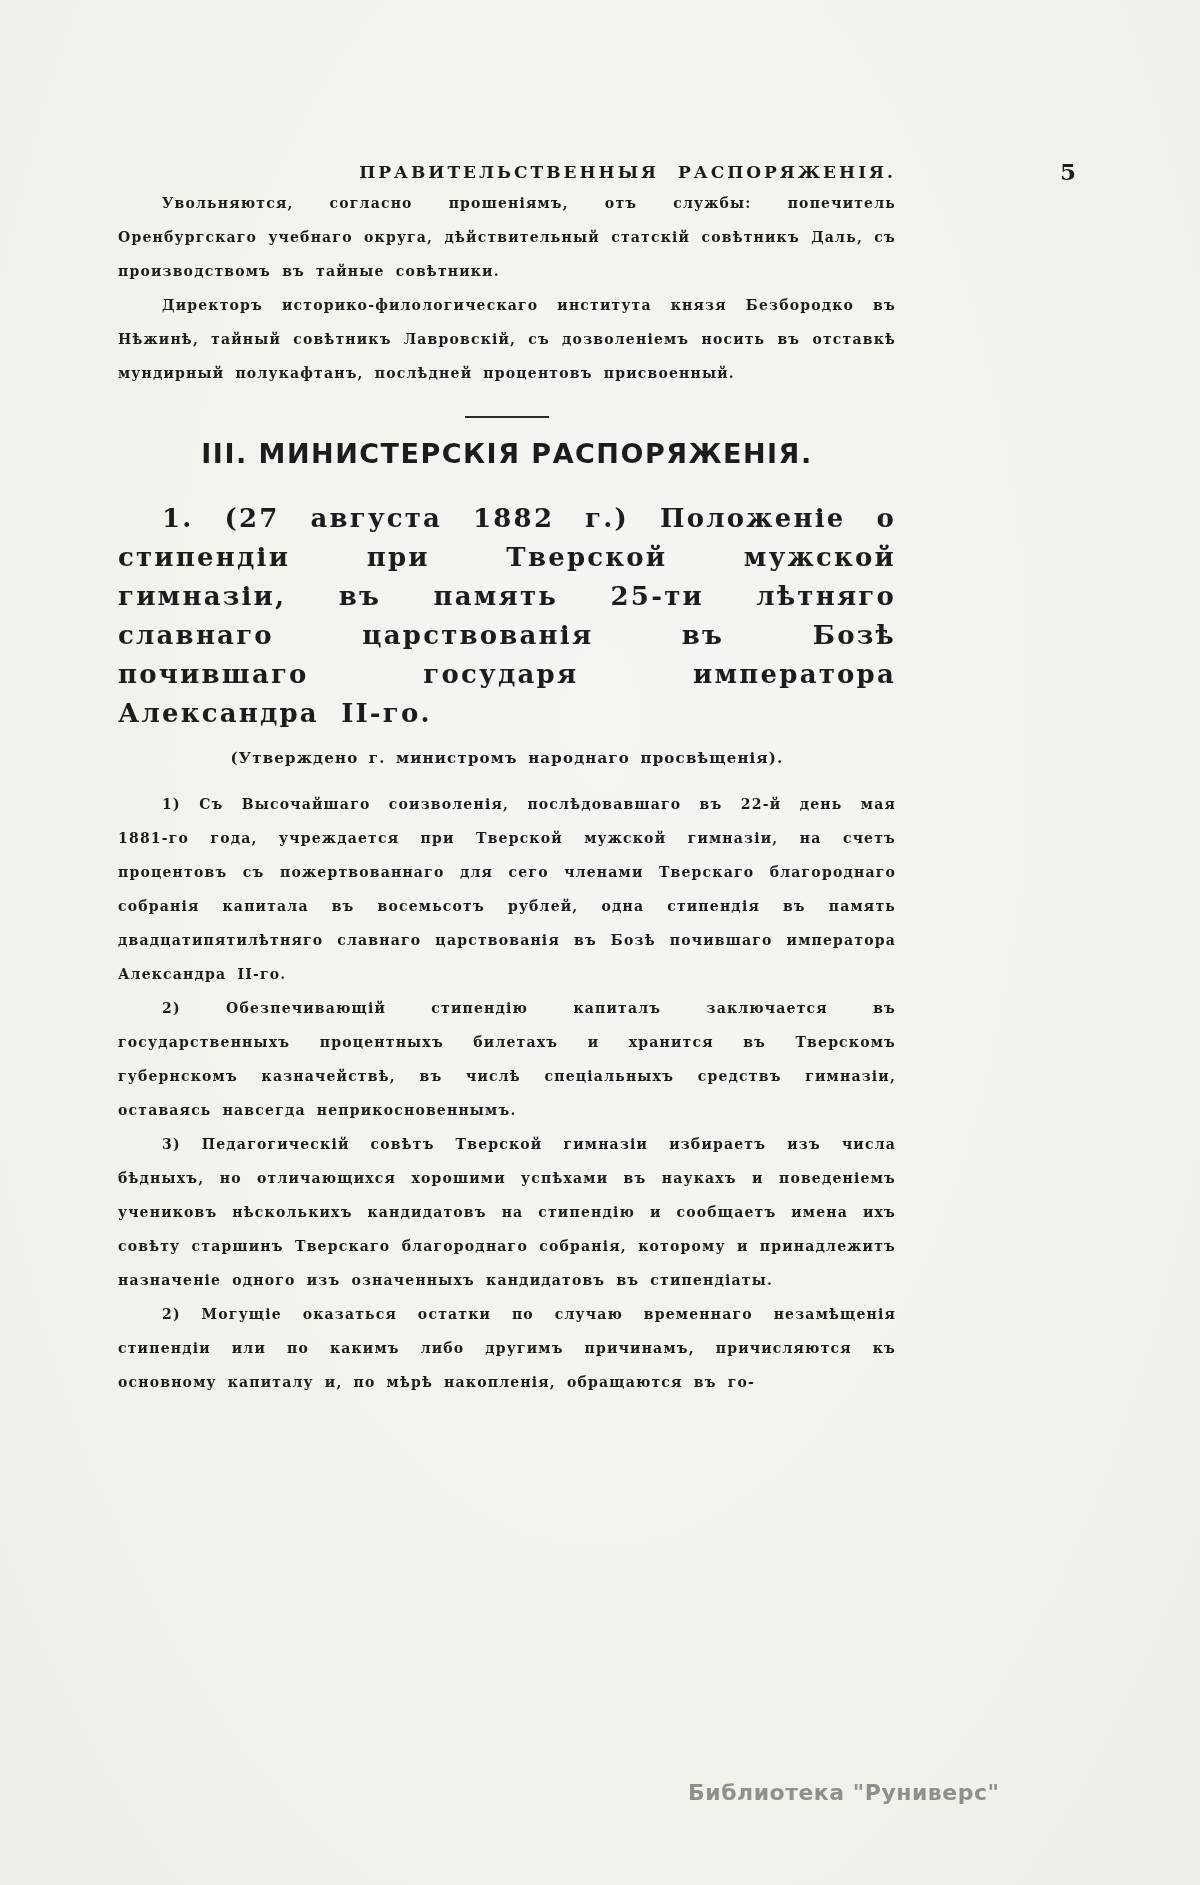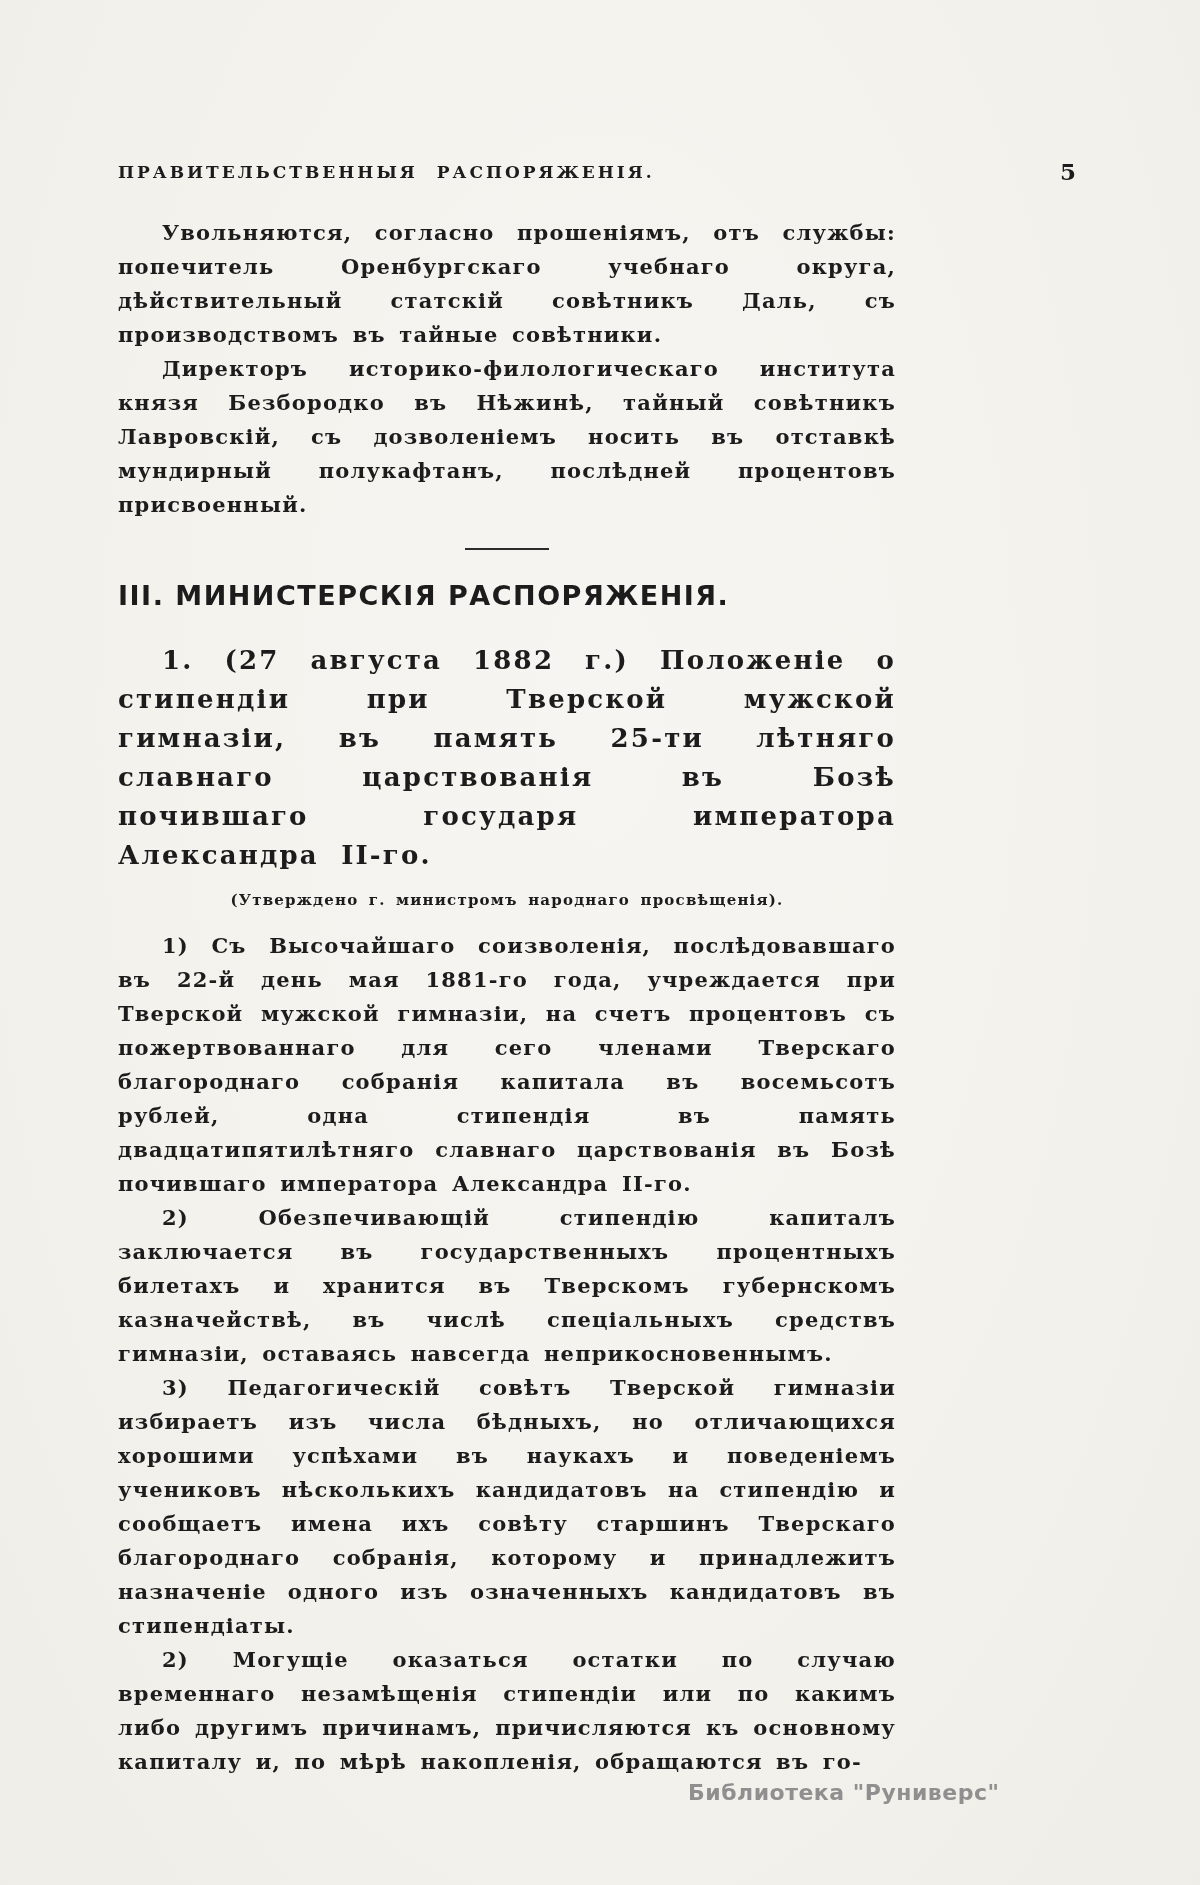--- a/index.html
+++ b/index.html
@@ -18,61 +18,60 @@
     overflow: hidden;
   }
   .content {
     position: absolute;
     left: 118px;
     top: 162px;
     width: 778px;
   }
   .header-row {
     position: relative;
-    text-align: left;
-    margin-bottom: 30px;
+    text-align: right;
     height: 24px;
   }
   .running-title {
     font-size: 17px;
     font-weight: bold;
     letter-spacing: 3px;
     word-spacing: 10px;
     white-space: nowrap;
   }
   .page-number {
     position: absolute;
     left: 1060px;
     top: 158px;
     font-size: 23px;
     font-weight: bold;
   }
   .para {
     margin: 0;
-    font-size: 21px;
+    font-size: 14px;
     font-weight: bold;
     line-height: 34px;
     text-align: justify;
     text-indent: 44px;
     letter-spacing: 1.2px;
     word-spacing: 5px;
   }
   .divider {
     width: 84px;
     height: 0;
     border-top: 2px solid #2b2b2b;
     margin: 26px auto 0 auto;
   }
   .section-heading {
     font-family: "DejaVu Sans", "Liberation Sans", sans-serif;
     font-size: 27px;
     font-weight: bold;
-    text-align: left;
+    text-align: center;
     letter-spacing: 1.5px;
-    margin: 30px 0 0 0;
+    margin: 20px 0 0 0;
   }
   .item-title {
     margin: 30px 0 0 0;
     font-size: 26px;
     font-weight: bold;
     line-height: 39px;
     text-align: justify;
     text-indent: 44px;
     letter-spacing: 2.2px;
     word-spacing: 11px;

